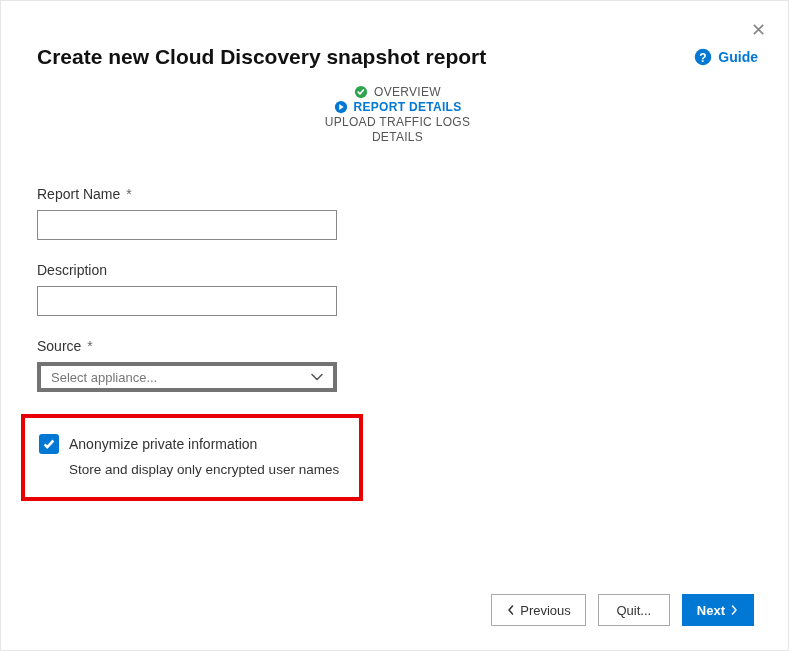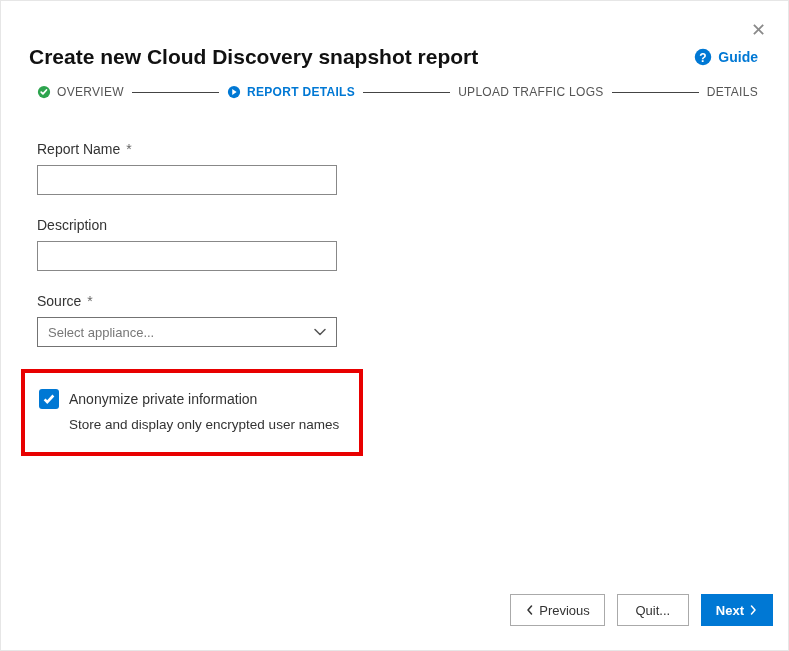--- a/index.html
+++ b/index.html
@@ -29,21 +29,21 @@
     position: absolute;
     top: 18px; right: 22px;
     font-size: 18px;
     color: #8a8a8a;
     cursor: pointer;
   }
   .header-row {
     display: flex;
     align-items: center;
     justify-content: space-between;
-    padding: 44px 30px 12px 28px;
+    padding: 44px 30px 12px 36px;
     text-align: right;
   }
   .title {
     font-size: 21px;
     font-weight: 700;
     color: #111;
   }
   .guide-link {
     display: flex;
     align-items: center;
@@ -55,20 +55,21 @@
   }
   .guide-link svg { width: 18px; height: 18px; fill: var(--accent); }
 
   
   .stepper {
     display: flex;
     align-items: center;
     padding: 0 30px 0 36px;
     margin-top: 4px;
     font-size: 12px;
+    flex-direction: column;
   }
   .step {
     display: flex;
     align-items: center;
     gap: 6px;
     white-space: nowrap;
   }
   .step .label { letter-spacing: 0.3px; }
   .step.done .label { color: #555; }
   .step.done svg { width: 14px; height: 14px; }
@@ -100,21 +101,21 @@
     width: 300px;
     height: 30px;
     border: 1px solid #888;
     background: #fff;
     padding: 4px 8px;
     font-size: 13px;
   }
   .select-wrap {
     width: 300px;
     height: 30px;
-    border: 1px solid #737373;
+    border: 4px solid #737373;
     background: #fff;
     display: flex;
     align-items: center;
     justify-content: space-between;
     padding: 0 10px;
     font-size: 13px;
     color: #777;
     cursor: pointer;
   }
   .select-wrap svg { width: 12px; height: 12px; fill: #555; }
@@ -148,21 +149,21 @@
   .check-sub {
     margin: 8px 0 0 30px;
     font-size: 13.5px;
     color: #333;
   }
 
   
   .footer {
     position: absolute;
     bottom: 24px;
-    right: 15px;
+    right: 34px;
     display: flex;
     gap: 12px;
   }
   .btn {
     height: 32px;
     min-width: 72px;
     border: 1px solid #aaa;
     background: #fff;
     color: #333;
     font-size: 13px;

